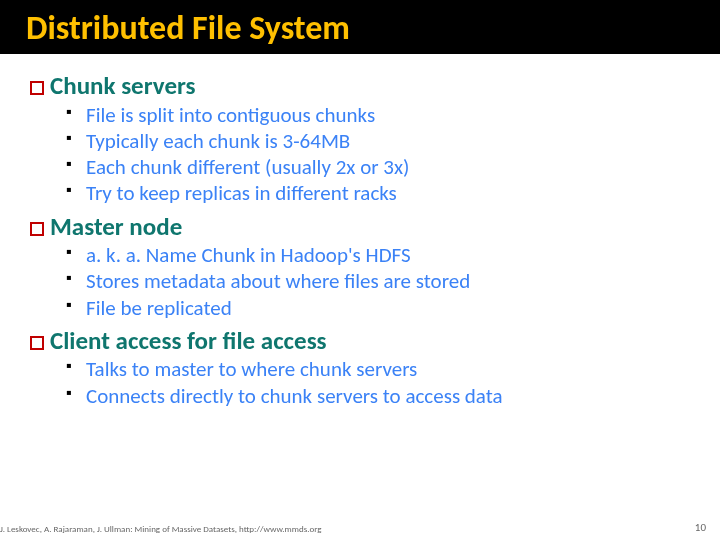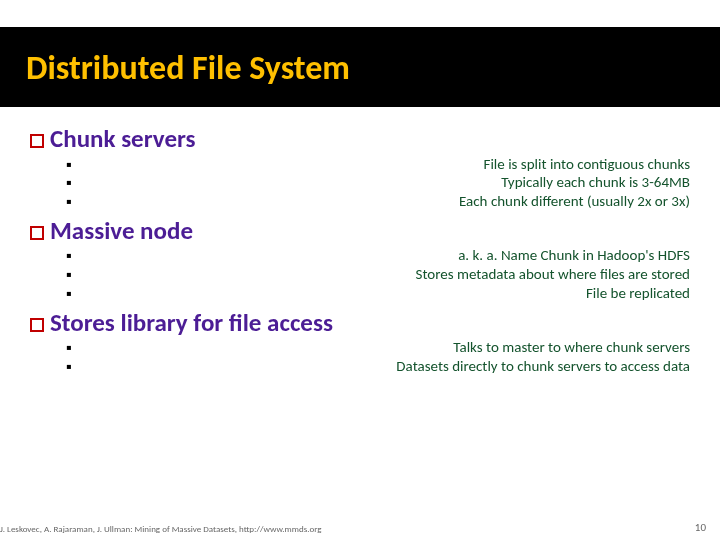--- a/index.html
+++ b/index.html
@@ -7,36 +7,35 @@
     padding: 0;
     width: 720px;
     height: 540px;
     background: #ffffff;
     font-family: Calibri, "Segoe UI", Arial, sans-serif;
     overflow: hidden;
     position: relative;
   }
   .title-bar {
     background: #000000;
-    height: 80px;
+    height: 54px;
     display: flex;
     align-items: center;
     padding-left: 26px;
-    margin-top: 27px;
   }
   .title-text {
     color: #ffc000;
     font-size: 34px;
     font-weight: 700;
   }
   .content {
     padding: 12px 30px 0 30px;
   }
   .section-heading {
-    color: #4c1d95;
+    color: #0f766e;
     font-size: 25px;
     font-weight: 700;
     margin: 6px 0 2px 0;
     line-height: 1.1;
   }
   .section-heading .hollow {
     display: inline-block;
     width: 14px;
     height: 14px;
     border: 2px solid #c00000;
@@ -44,25 +43,24 @@
     vertical-align: -1px;
     box-sizing: border-box;
   }
   ul.bullets {
     margin: 0 0 2px 0;
     padding-left: 56px;
     list-style: none;
   }
   ul.bullets li {
     position: relative;
-    font-size: 15px;
-    color: #14532d;
+    font-size: 21px;
+    color: #3b82f6;
     line-height: 1.25;
     padding-left: 0;
-    text-align: right;
   }
   ul.bullets li::before {
     content: "\25AA";
     position: absolute;
     left: -20px;
     top: 0;
     color: #000000;
     font-size: 16px;
   }
   .footer {
@@ -91,35 +89,36 @@
 
 <div class="content">
 
   <div class="section-heading">
     <span class="hollow"></span><span>Chunk servers</span>
   </div>
   <ul class="bullets">
     <li>File is split into contiguous chunks</li>
     <li>Typically each chunk is 3-64MB</li>
     <li>Each chunk different (usually 2x or 3x)</li>
+    <li>Try to keep replicas in different racks</li>
   </ul>
 
   <div class="section-heading">
-    <span class="hollow"></span><span>Massive node</span>
+    <span class="hollow"></span><span>Master node</span>
   </div>
   <ul class="bullets">
     <li>a. k. a. Name Chunk in Hadoop's HDFS</li>
     <li>Stores metadata about where files are stored</li>
     <li>File be replicated</li>
   </ul>
 
   <div class="section-heading">
-    <span class="hollow"></span><span>Stores library for file access</span>
+    <span class="hollow"></span><span>Client access for file access</span>
   </div>
   <ul class="bullets">
     <li>Talks to master to where chunk servers</li>
-    <li>Datasets directly to chunk servers to access data</li>
+    <li>Connects directly to chunk servers to access data</li>
   </ul>
 
 </div>
 
 <div class="footer">J. Leskovec, A. Rajaraman, J. Ullman: Mining of Massive Datasets, http://www.mmds.org</div>
 <div class="page-number">10</div>
 
 </body></html>

